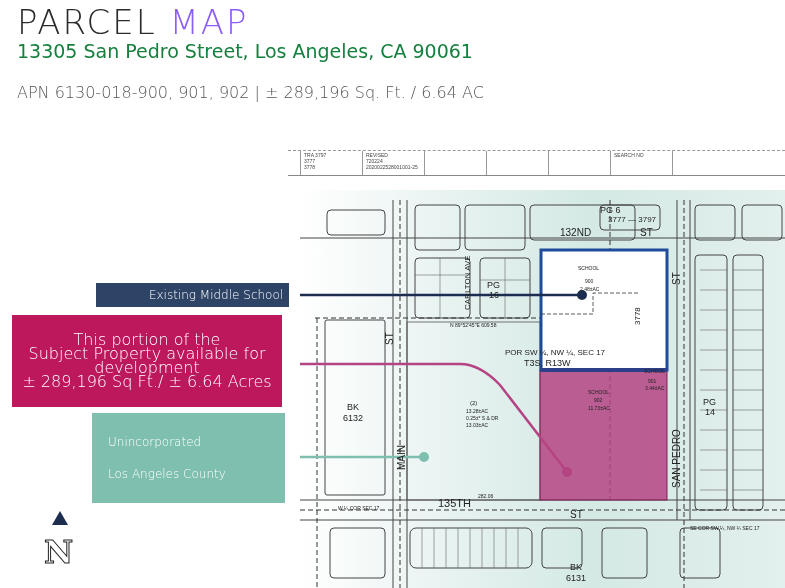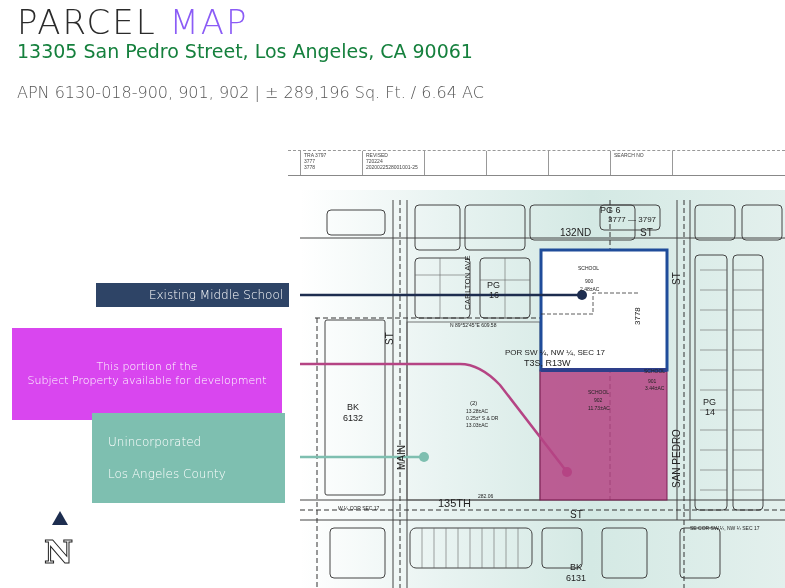--- a/index.html
+++ b/index.html
@@ -11,21 +11,21 @@
   .apn { position:absolute; left:17px; top:83px; font-size:16px; color:#555; font-family:"DejaVu Sans", sans-serif; font-weight:300; }
 
   .tra-table { position:absolute; left:288px; top:150px; width:497px; height:24px; border-top:1px dashed #999; border-bottom:1px solid #888; display:flex; font-size:5px; color:#444; }
   .tra-table .c { border-left:1px solid #999; padding:1px 3px; line-height:6px; }
 
   .map { position:absolute; left:300px; top:190px; width:485px; height:398px; background:linear-gradient(90deg,#ffffff 0%, #e8f3f1 30%, #d4e9e4 60%, #e3f0ed 100%); overflow:hidden; }
   .map svg { position:absolute; left:0; top:0; }
 
   .label-box { position:absolute; color:#fff; text-align:center; }
   .school-box { left:96px; top:283px; width:146px; height:24px; background:#2e4466; font-size:12px; line-height:24px; font-family:"DejaVu Sans", sans-serif; font-weight:300;padding-left:47px; }
-  .dev-box { left:12px; top:315px; width:270px; height:92px; background:#d946ef; font-size:11px; line-height:14px; display:flex; flex-direction:column; justify-content:center; font-family:"DejaVu Sans", sans-serif; font-weight:300;margin-top:13px; }
+  .dev-box { left:12px; top:315px; width:270px; height:92px; background:#be185d; font-size:16px; line-height:14px; display:flex; flex-direction:column; justify-content:center; font-family:"DejaVu Sans", sans-serif; font-weight:300; }
   .county-box { left:92px; top:413px; width:193px; height:90px; background:#7ebfb0; text-align:left; font-size:12px; line-height:32px; padding-left:16px; box-sizing:border-box; display:flex; flex-direction:column; justify-content:center; font-family:"DejaVu Sans", sans-serif; font-weight:300; }
 
   .north-arrow { position:absolute; left:52px; top:511px; width:0; height:0; border-left:8px solid transparent; border-right:8px solid transparent; border-bottom:14px solid #1d2d4f; }
   .north-n { position:absolute; left:44px; top:533px; font-size:32px; font-family:"DejaVu Serif", serif; color:#fff; -webkit-text-stroke:1px #222; font-weight:bold; }
 </style>
 </head>
 <body>
 
 <div class="title">
   <span class="t1">PARCEL</span>
@@ -197,20 +197,21 @@
   </svg>
 </div>
 
 <div class="label-box school-box">
   <span>Existing Middle School</span>
 </div>
 
 <div class="label-box dev-box">
   <div>This portion of the</div>
   <div>Subject Property available for development</div>
+  <div>± 289,196 Sq Ft./ ± 6.64 Acres</div>
 </div>
 
 <div class="label-box county-box">
   <div>Unincorporated</div>
   <div>Los Angeles County</div>
 </div>
 
 <div class="north-arrow"></div>
 <div class="north-n">N</div>
 

